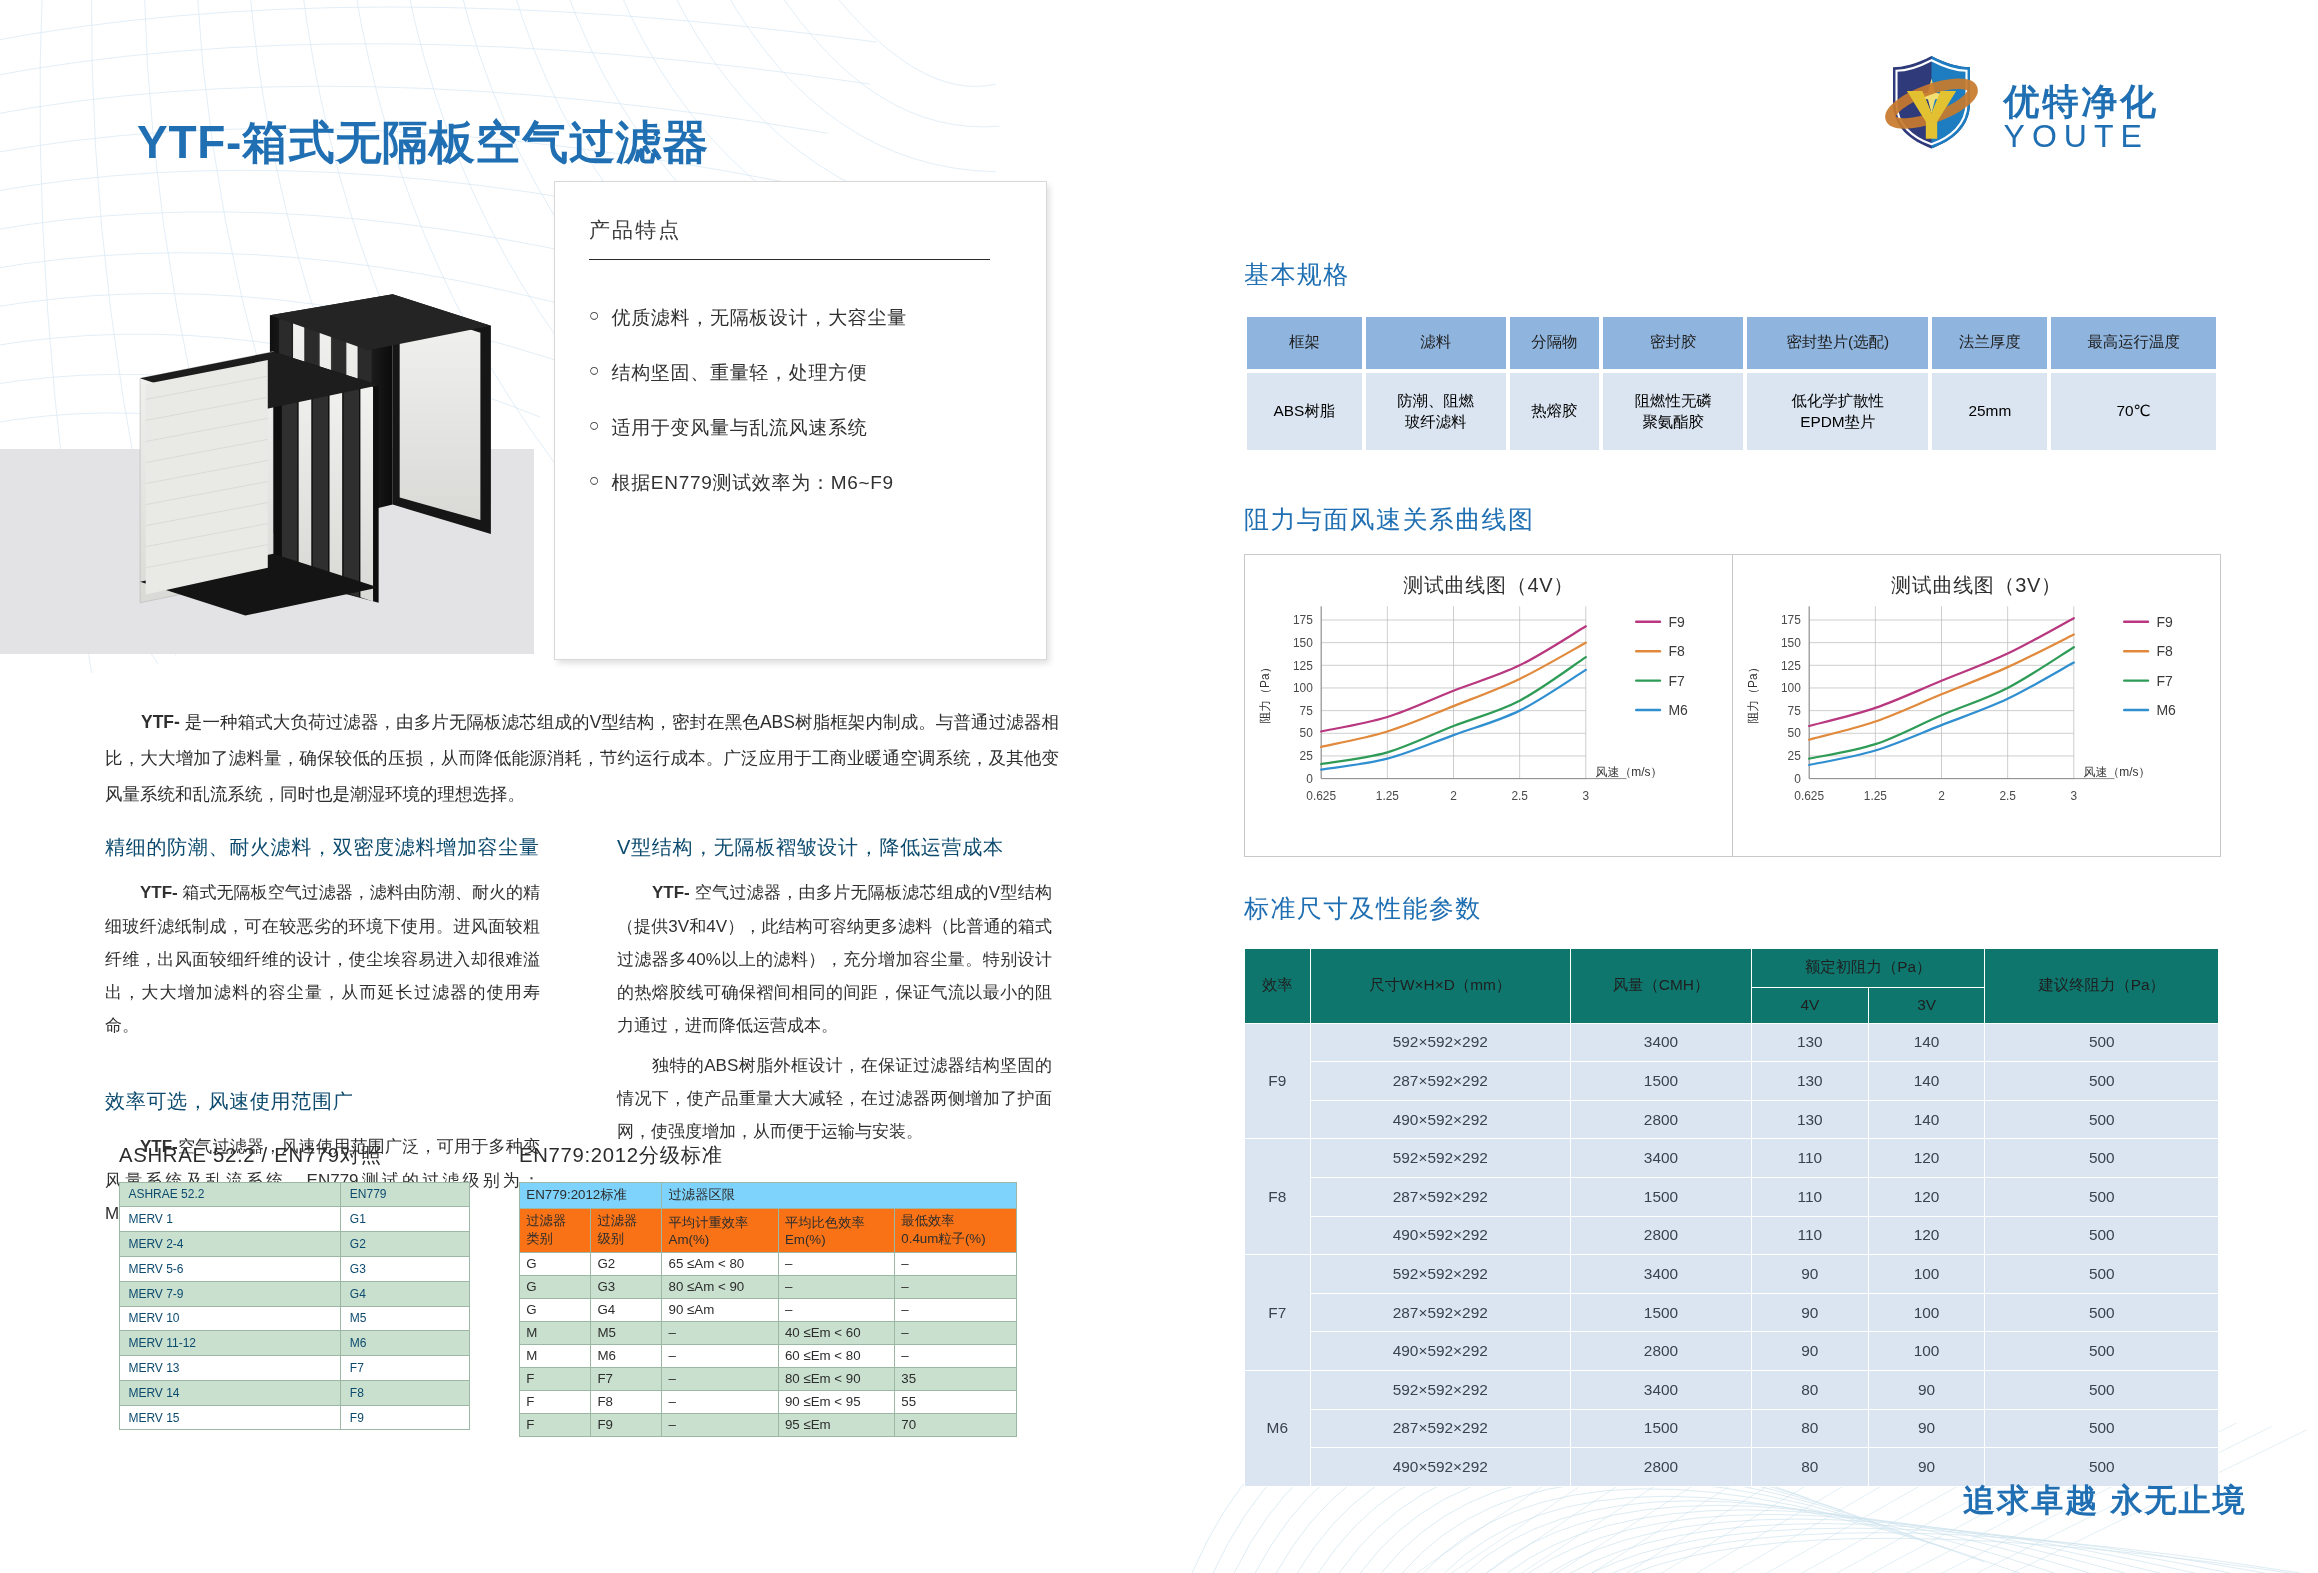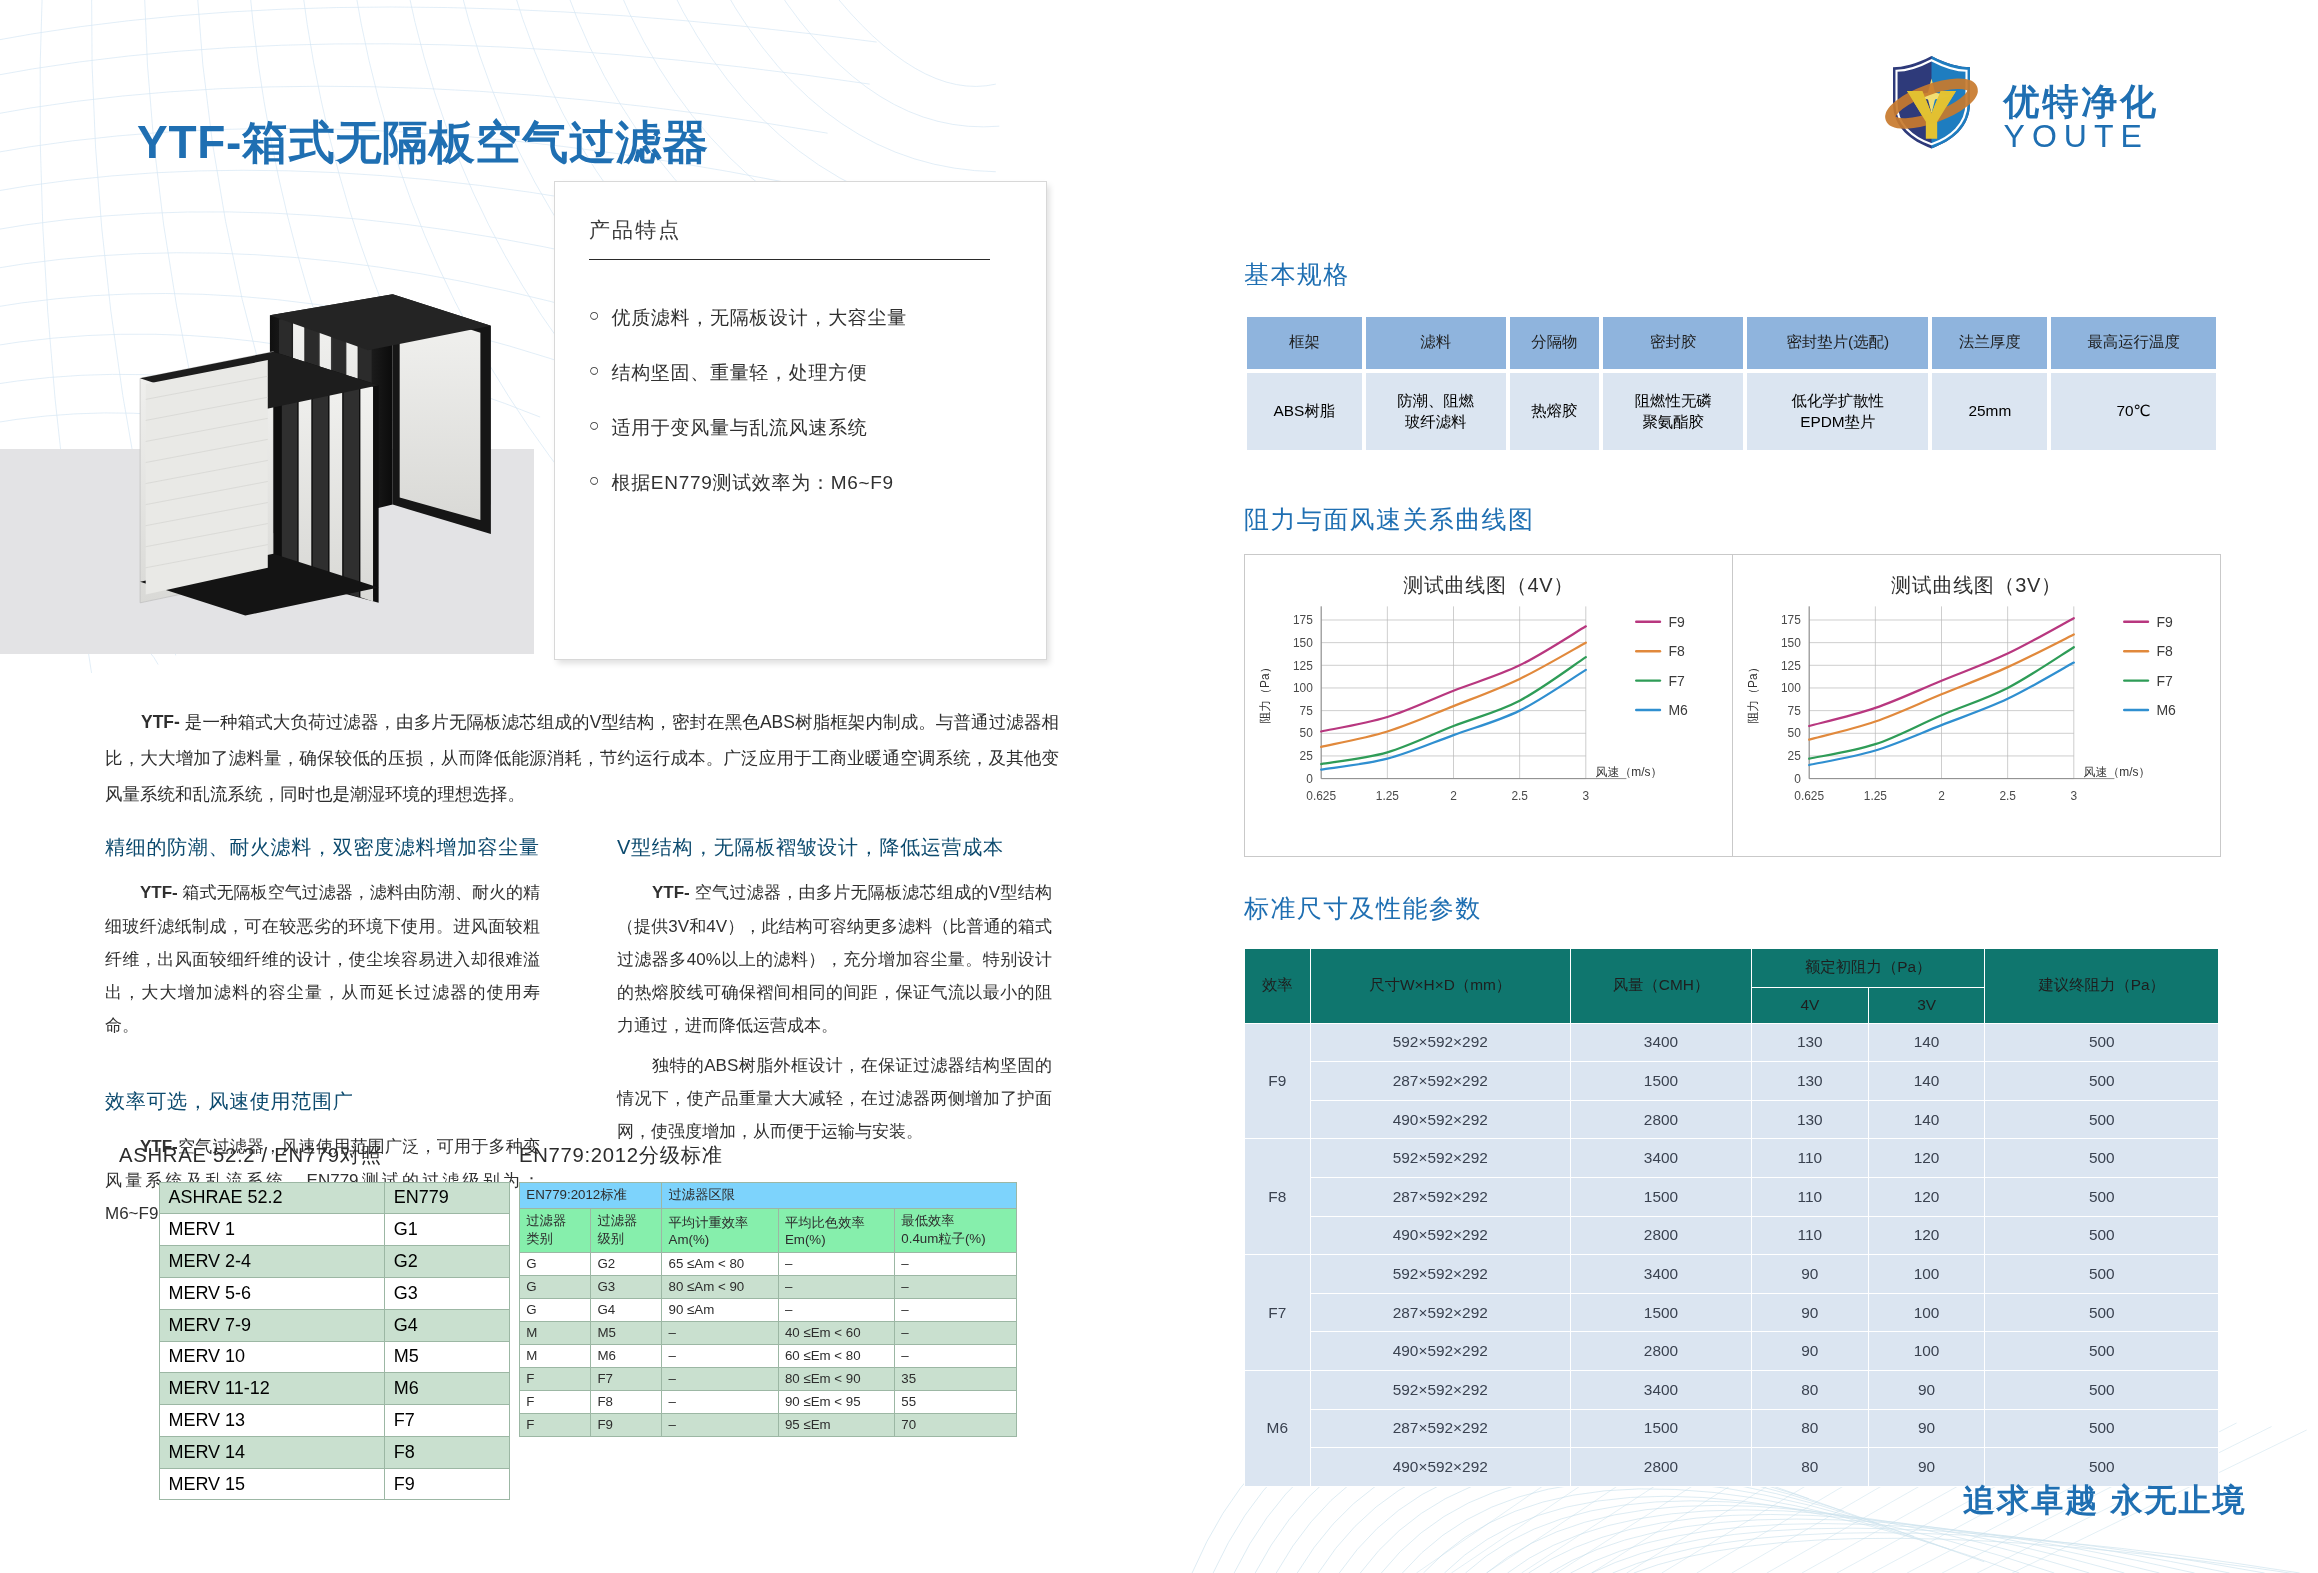--- a/index.html
+++ b/index.html
@@ -85,40 +85,40 @@
 
   
   .tbl-title{
     font-size:20.3px;color:#2b2b2b;letter-spacing:0.7px;margin-bottom:12.6px;
   }
   .ash-wrap{position:absolute;left:119px;top:1141px;width:351px;}
   .en-wrap{position:absolute;left:519px;top:1141px;width:498px;}
 
   table.green{
     border-collapse:collapse;width:100%;
-    font-size:18px;color:#000000;margin-left:40px;
+    font-size:12px;color:#0c4a6e;
   }
   table.green td,table.green th{
     border:0.7px solid #9cb7a4;padding:4.9px 8.4px;text-align:left;font-weight:normal;
   }
   table.green tr.hd td{background:#c9e0cf;}
   table.green tr.alt td{background:#c9e0cf;}
   table.green tr td{background:#ffffff;}
   table.green tr.hd td, table.green tr.alt td{background:#c9e0cf;}
 
   table.en{
     border-collapse:collapse;width:100%;
     font-size:13.3px;color:#2d2d2d;
   }
   table.en td,table.en th{
     border:0.7px solid #9cb7a4;padding:3.5px 6.3px;text-align:left;font-weight:normal;
     vertical-align:middle;
   }
   table.en tr.hd td{background:#7dd3fc;text-align:left;}
-  table.en tr.hd2 td{background:#86efac;}
+  table.en tr.hd2 td{background:#f97316;}
   table.en tr.alt td{background:#c9e0cf;}
 
   
   .r-head{
     position:absolute;font-size:25px;color:#1F6FB2;letter-spacing:1.4px;font-weight:500;
   }
   .r-head-1{left:1244px;top:258px;}
   .r-head-2{left:1244px;top:503px;}
   .r-head-3{left:1244px;top:892px;}
   .spec-tbl{position:absolute;left:1244px;top:314px;width:975px;}

